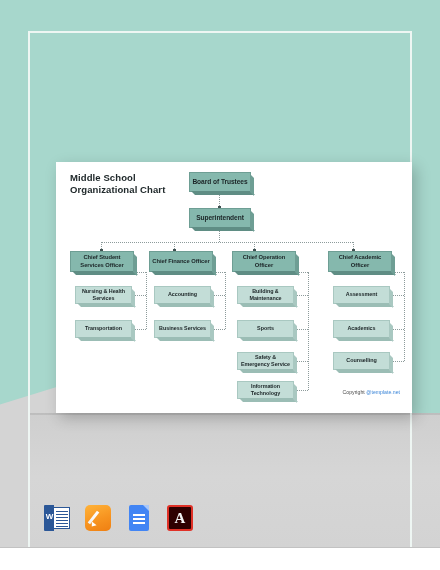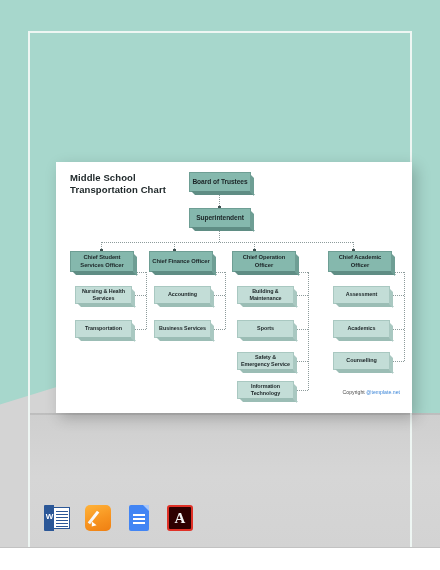--- a/index.html
+++ b/index.html
@@ -196,21 +196,21 @@
 <div id="bg-panel"></div>
 
 <div id="frame"></div>
 <div id="frame-vert"></div>
 <div id="frame-vert2"></div>
 
 <div id="card">
 
   <div id="chart-title">
     <div>Middle School</div>
-    <div>Transportation Chart</div>
+    <div>Organizational Chart</div>
   </div>
 
   <div class="vline" style="left:163px;top:32px;height:14px;"></div>
   <div class="dot" style="left:162px;top:30px;"></div>
   <div class="dot" style="left:162px;top:44px;"></div>
 
   <div class="vline" style="left:163px;top:68px;height:12px;"></div>
   <div class="dot" style="left:162px;top:66px;"></div>
 
   <div class="hline" style="left:45px;top:80px;width:252px;"></div>

